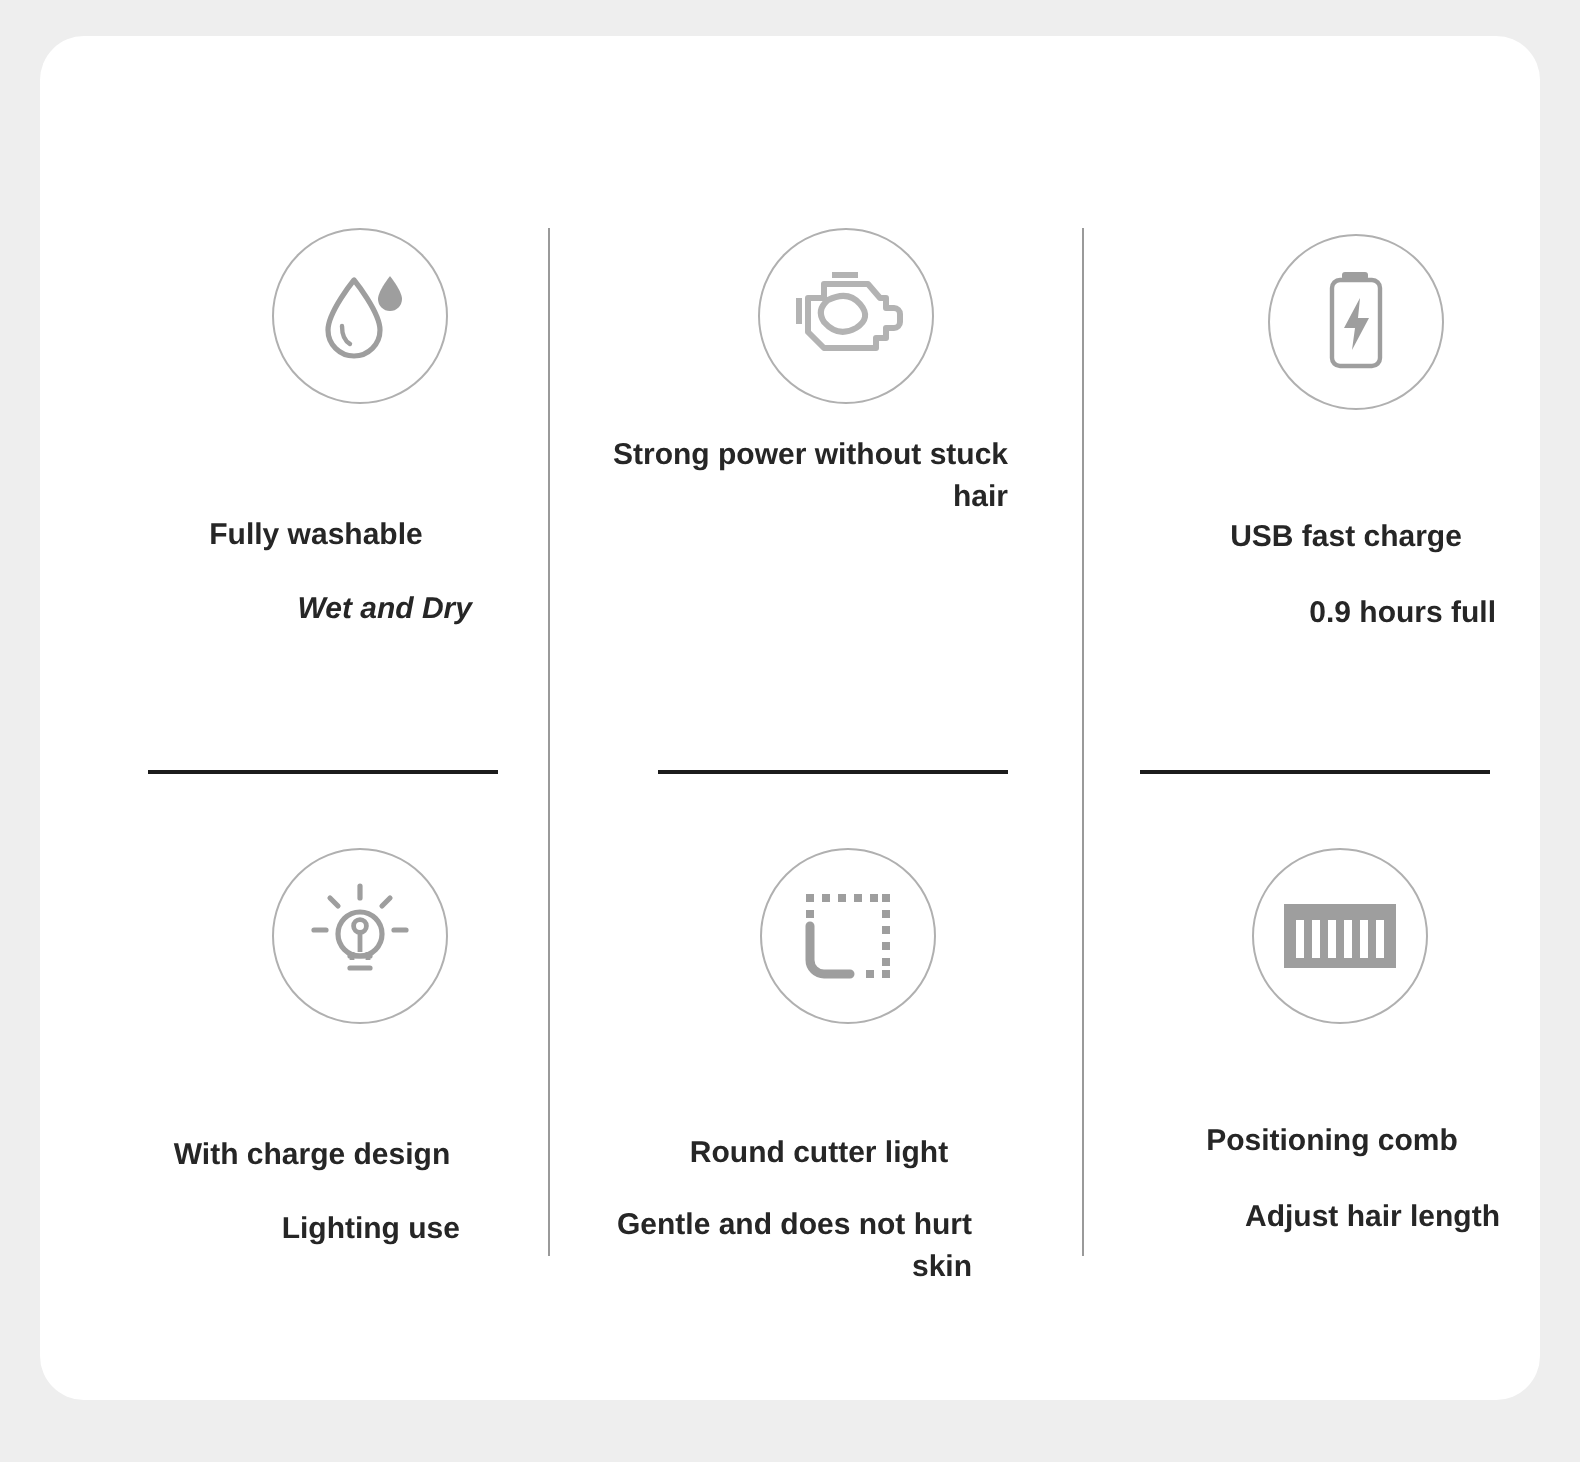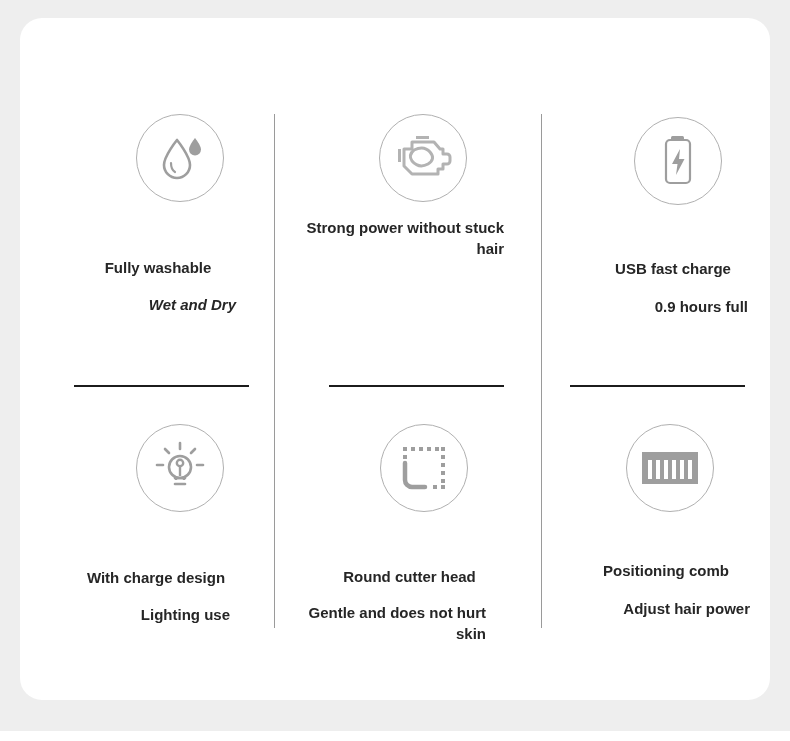--- a/index.html
+++ b/index.html
@@ -217,40 +217,40 @@
               <rect x="41" y="27" width="4" height="4"></rect>
               <rect x="41" y="35" width="4" height="4"></rect>
               <rect x="41" y="41" width="4" height="4"></rect>
               <rect x="33" y="41" width="4" height="4"></rect>
               <rect x="3" y="11" width="4" height="4"></rect>
             </g>
             <path d="M5 19 v17 a7 7 0 0 0 7 7 h13" fill="none" stroke="#9e9e9e" stroke-width="4.5" stroke-linecap="round"></path>
           </svg>
         </span>
       </div>
-      <div class="title">Round cutter head</div>
+      <div class="title">Round cutter light</div>
       <div class="subtitle">Gentle and does not hurt skin</div>
     </div>
 
     <div class="cell c5">
       <div class="icon-circle">
         <span>
           <svg width="56" height="32" viewBox="0 0 56 32">
             <rect x="0" y="0" width="56" height="32" fill="#9e9e9e"></rect>
             <g fill="#ffffff">
               <rect x="6" y="8" width="4" height="19"></rect>
               <rect x="14" y="8" width="4" height="19"></rect>
               <rect x="22" y="8" width="4" height="19"></rect>
               <rect x="30" y="8" width="4" height="19"></rect>
               <rect x="38" y="8" width="4" height="19"></rect>
               <rect x="46" y="8" width="4" height="19"></rect>
             </g>
           </svg>
         </span>
       </div>
       <div class="title">Positioning comb</div>
-      <div class="subtitle">Adjust hair power</div>
+      <div class="subtitle">Adjust hair length</div>
     </div>
 
   </div>
 </div>
 
 <div id="bottom-strip"></div>
 
 </body></html>

